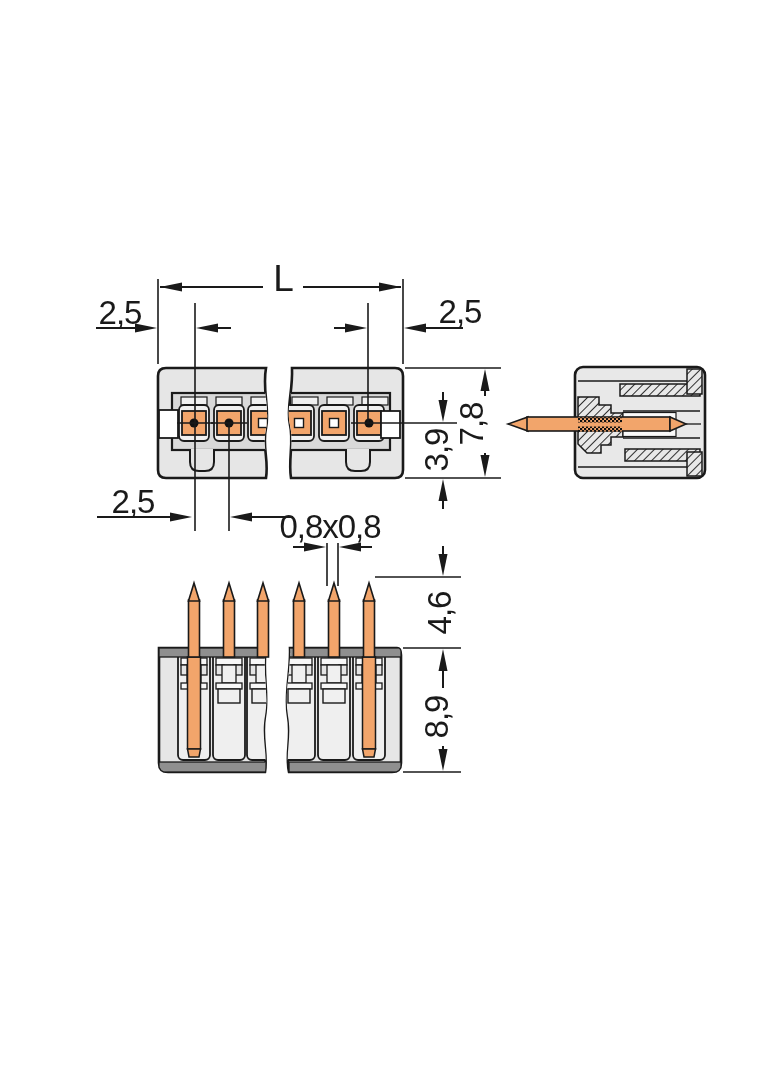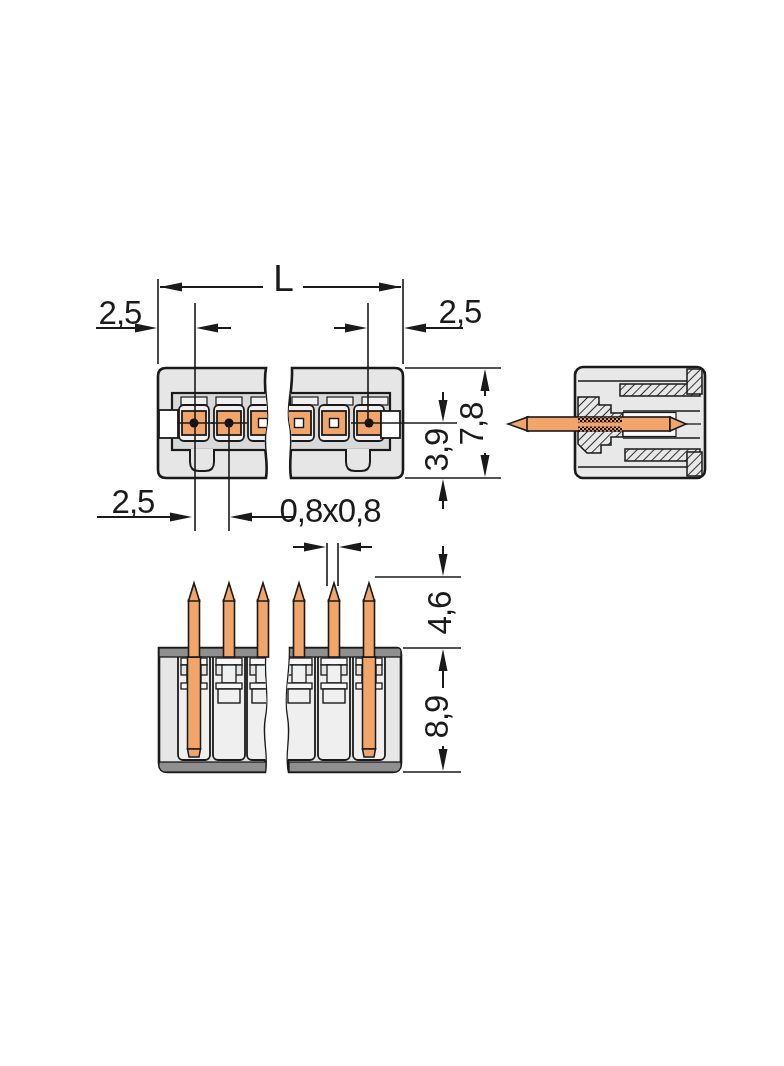--- a/index.html
+++ b/index.html
@@ -255,19 +255,19 @@
         <polygon points="326,547 304,542.5 304,551.5" stroke="none"></polygon>
     <line x1="360" y1="547" x2="372" y2="547"></line>
         <polygon points="339,547 361,542.5 361,551.5" stroke="none"></polygon>
   </g>
 </svg>
 
 <div class="dim-label big" style="left:283px;top:278px;">L</div>
 <div class="dim-label" style="left:120px;top:312px;">2,5</div>
 <div class="dim-label" style="left:460px;top:311px;">2,5</div>
 <div class="dim-label" style="left:133px;top:501px;">2,5</div>
-<div class="dim-label" style="left:330px;top:510px;">0,8x0,8</div>
+<div class="dim-label" style="left:330px;top:526px;">0,8x0,8</div>
 <div class="dim-label rot" style="left:471px;top:424px;">7,8</div>
 <div class="dim-label rot" style="left:436px;top:450px;">3,9</div>
 <div class="dim-label rot" style="left:439px;top:613px;">4,6</div>
 <div class="dim-label rot" style="left:436px;top:717px;">8,9</div>
 
 </div>
 
 </body></html>

